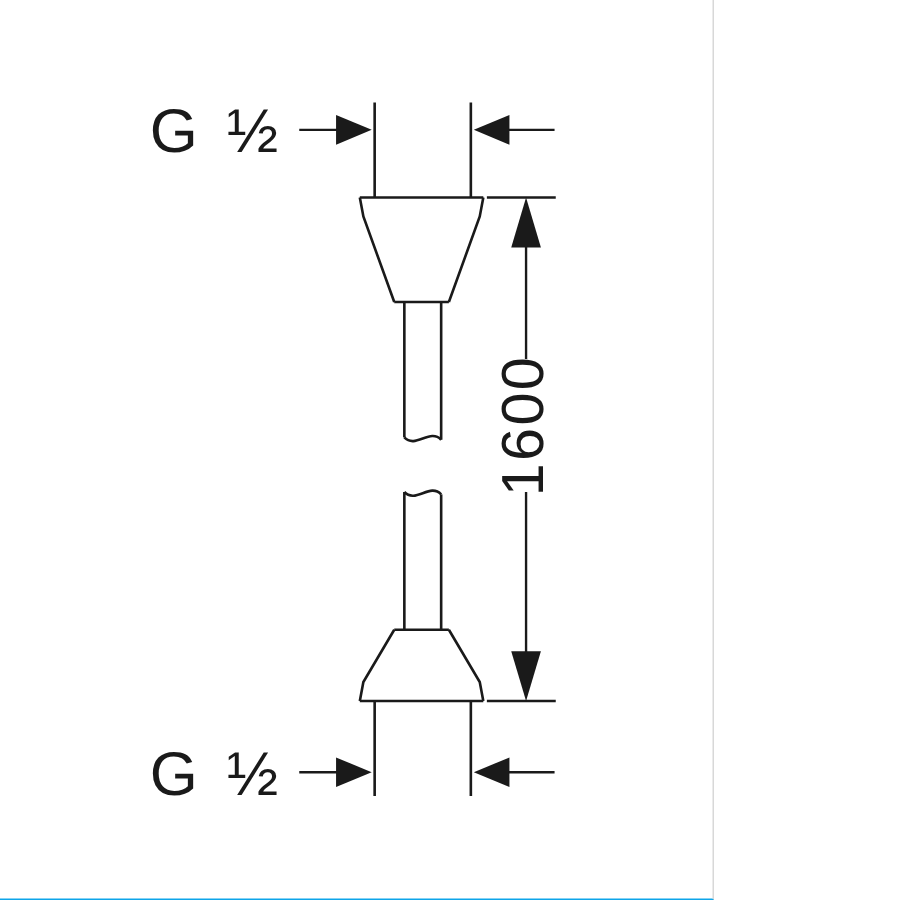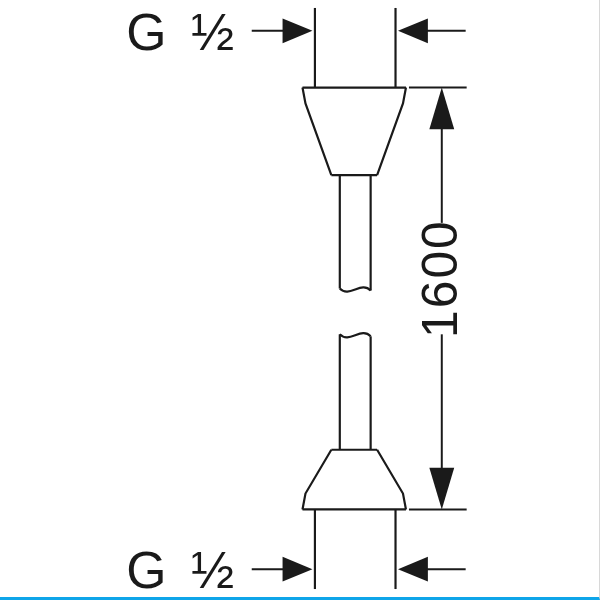--- a/index.html
+++ b/index.html
@@ -2,25 +2,25 @@
 <html style="--line: #1a1a1a; --bg: #ffffff;"><head>
 <meta charset="utf-8">
 <style>
   :root{
     --line:#1a1a1a;
     --bg:#ffffff;
   }
   html,body{margin:0;padding:0;background:#fff;}
   .canvas{
     position:relative;
-    width:600px;height:600px;
+    width:476px;height:600px;
     box-sizing:border-box;
     background:var(--bg,#fff);
     border-right:1px solid #d8d8d8;
-    border-bottom:3px solid #0ea5e9;
+    border-bottom:1px solid #0ea5e9;
     overflow:hidden;
   }
   svg{display:block;width:100%;height:100%;}
   .ln{stroke:var(--line,#1a1a1a);fill:none;stroke-width:2;}
   .hose{stroke:var(--line,#1a1a1a);fill:none;stroke-width:2.2;}
   .fl{fill:var(--line,#1a1a1a);stroke:none;}
   text{
     font-family:"Liberation Sans","DejaVu Sans",sans-serif;
     fill:var(--line,#1a1a1a);
   }

